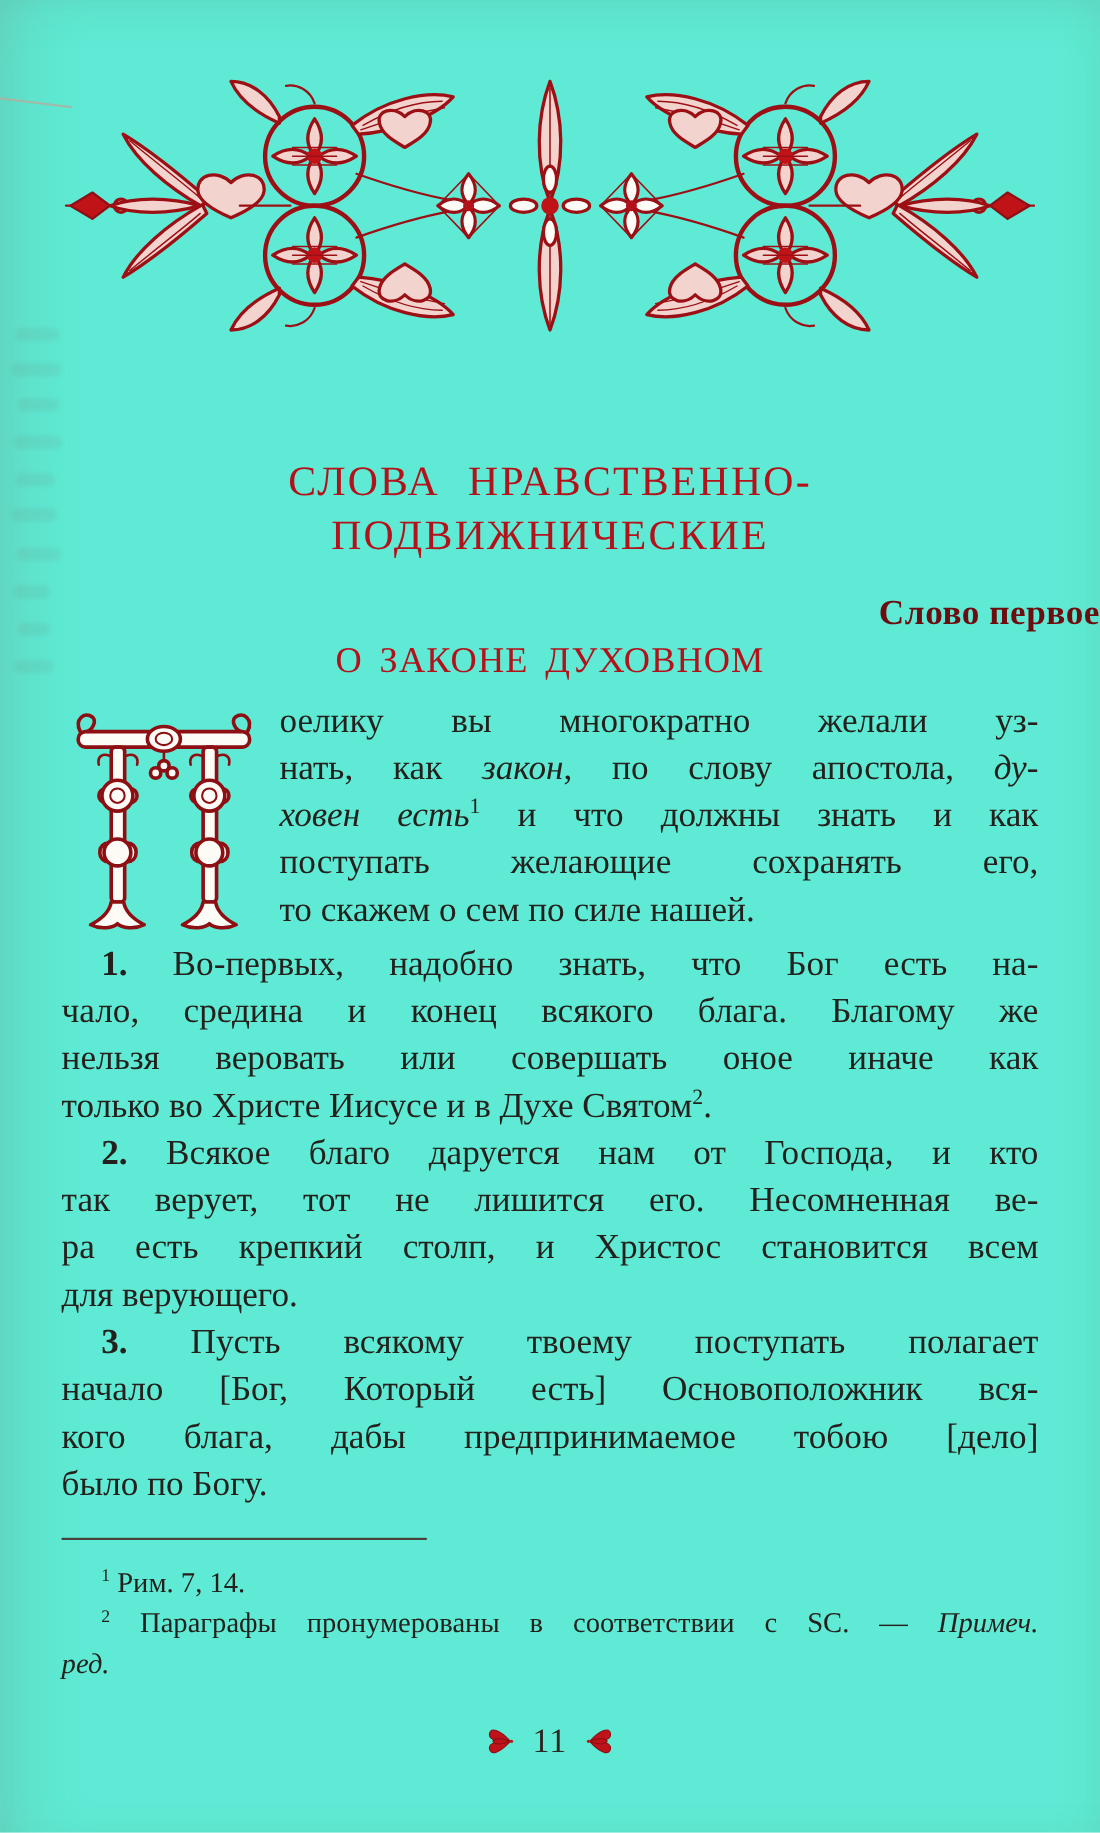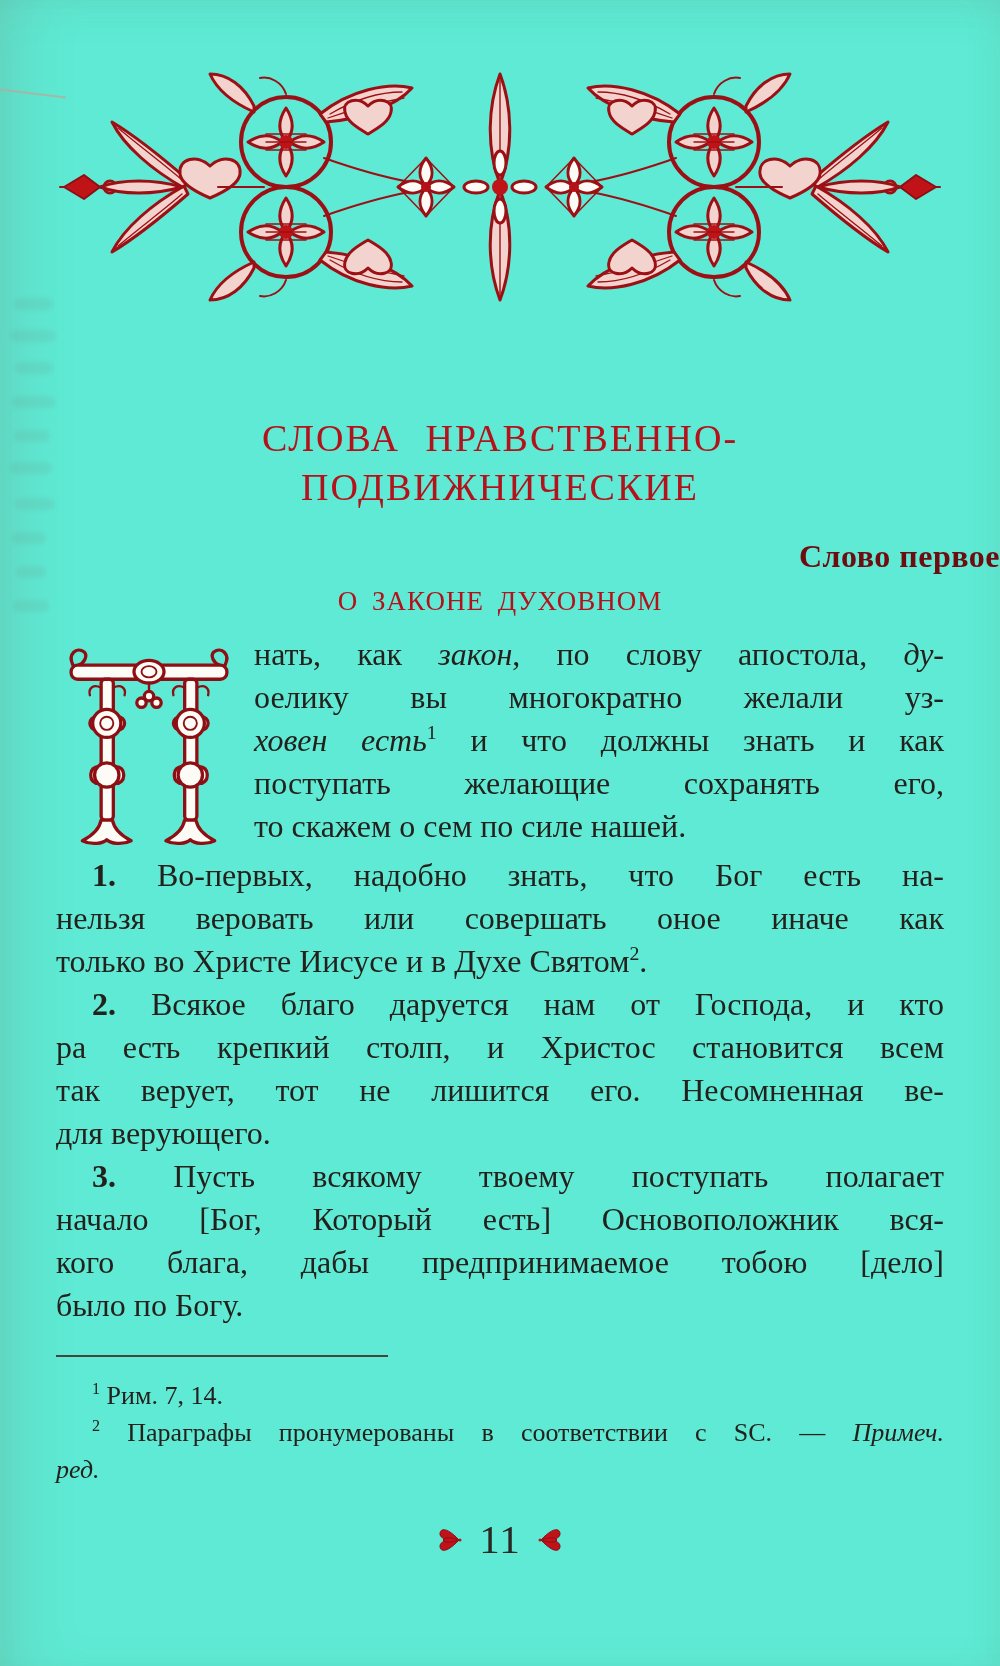--- a/index.html
+++ b/index.html
@@ -15,36 +15,36 @@
   
   .ghost{position:absolute;background:#6b6557;opacity:.09;filter:blur(2px);border-radius:6px;}
   .scratch{position:absolute;left:-8px;top:92px;width:74px;height:2px;background:#b4ad9e;transform:rotate(7deg);opacity:.8;}
   .headpiece{display:block;margin:62px auto 0;width:884px;height:250px;}
   .title{
     margin:102px 0 0;text-align:center;font-weight:normal;
     font-size:38px;line-height:49px;color:#b4121b;
     letter-spacing:2px;word-spacing:14px;
   }
   .heading{margin:26px 0 0;text-align:right;font-weight:bold;font-size:32px;line-height:36px;color:#6e0d10;letter-spacing:.5px;}
-  .subheading{margin:12px 0 0;text-align:center;font-weight:normal;font-size:27px;line-height:31px;color:#b4121b;letter-spacing:1px;word-spacing:6px;}
+  .subheading{margin:12px 0 0;text-align:center;font-weight:normal;font-size:33px;line-height:31px;color:#b4121b;letter-spacing:1px;word-spacing:6px;}
   .content{width:888px;margin:16px 56px 0;}
   .dropcap{float:left;width:186px;height:214px;margin:4px 12px 0 0;}
   .bodytext{font-size:32px;line-height:43px;}
   .tline{text-align:justify;text-align-last:justify;}
   .tline.last{text-align-last:left;}
   .tline.indent{text-indent:36px;}
   .seg-i{font-style:italic;}
   .seg-b{font-weight:bold;}
   .seg-sup{vertical-align:super;font-size:.62em;line-height:0;}
   .para{clear:both;}
   .para.first{margin-top:6px;}
   .footrule{clear:both;margin-top:28px;width:332px;border-top:2px solid #46423c;}
   .footnotes{margin-top:20px;font-size:26px;line-height:37px;}
   .pagenum-row{margin-top:30px;display:flex;justify-content:center;align-items:center;gap:16px;}
-  .pagenum{font-size:41px;color:#2b2723;letter-spacing:1px;}
+  .pagenum{font-size:31px;color:#2b2723;letter-spacing:1px;}
   .fleuron{width:26px;height:30px;}
   .fleuron.right{transform:scaleX(-1);}
 </style>
 </head>
 <body>
 
 <div class="page">
 
   <div class="scratch"></div>
   <div class="ghost" style="left:14px;top:298px;width:40px;height:12px"></div>
@@ -164,36 +164,37 @@
           <rect x="122" y="138" width="35" height="18" rx="8"></rect>
           <circle cx="139" cy="147" r="13"></circle>
 
           <path d="M44,195 C42,206 34,212 24,217 C34,222 46,220 50,216 C54,220 66,222 76,217 C66,212 58,206 56,195 Z"></path>
           <path d="M133,195 C131,206 123,212 113,217 C123,222 135,220 139,216 C143,220 155,222 165,217 C155,212 147,206 145,195 Z"></path>
         </g>
       </svg>
     </div>
 
     <div class="intro">
+        <div class="tline"><span>оелику вы многократно желали уз-</span></div>
         <div class="tline"><span>нать, как </span><span class="seg-i">закон</span><span>, по слову апостола, </span><span class="seg-i">ду-</span></div>
-        <div class="tline"><span>оелику вы многократно желали уз-</span></div>
         <div class="tline"><span class="seg-i">ховен есть</span><span class="seg-sup">1</span><span> и что должны знать и как</span></div>
         <div class="tline"><span>поступать желающие сохранять его,</span></div>
         <div class="tline last"><span>то скажем о сем по силе нашей.</span></div>
       </div>
 
     <div class="para first">
         <div class="tline indent"><span class="seg-b">1.</span><span> Во-первых, надобно знать, что Бог есть на-</span></div>
+        <div class="tline"><span>чало, средина и конец всякого блага. Благому же</span></div>
         <div class="tline"><span>нельзя веровать или совершать оное иначе как</span></div>
         <div class="tline last"><span>только во Христе Иисусе и в Духе Святом</span><span class="seg-sup">2</span><span>.</span></div>
       </div>
     <div class="para">
         <div class="tline indent"><span class="seg-b">2.</span><span> Всякое благо даруется нам от Господа, и кто</span></div>
+        <div class="tline"><span>так верует, тот не лишится его. Несомненная ве-</span></div>
         <div class="tline"><span>ра есть крепкий столп, и Христос становится всем</span></div>
-        <div class="tline"><span>так верует, тот не лишится его. Несомненная ве-</span></div>
         <div class="tline last"><span>для верующего.</span></div>
       </div>
     <div class="para">
         <div class="tline indent"><span class="seg-b">3.</span><span> Пусть всякому твоему поступать полагает</span></div>
         <div class="tline"><span>начало [Бог, Который есть] Основоположник вся-</span></div>
         <div class="tline"><span>кого блага, дабы предпринимаемое тобою [дело]</span></div>
         <div class="tline last"><span>было по Богу.</span></div>
       </div>
 
     <div class="footrule"></div>

